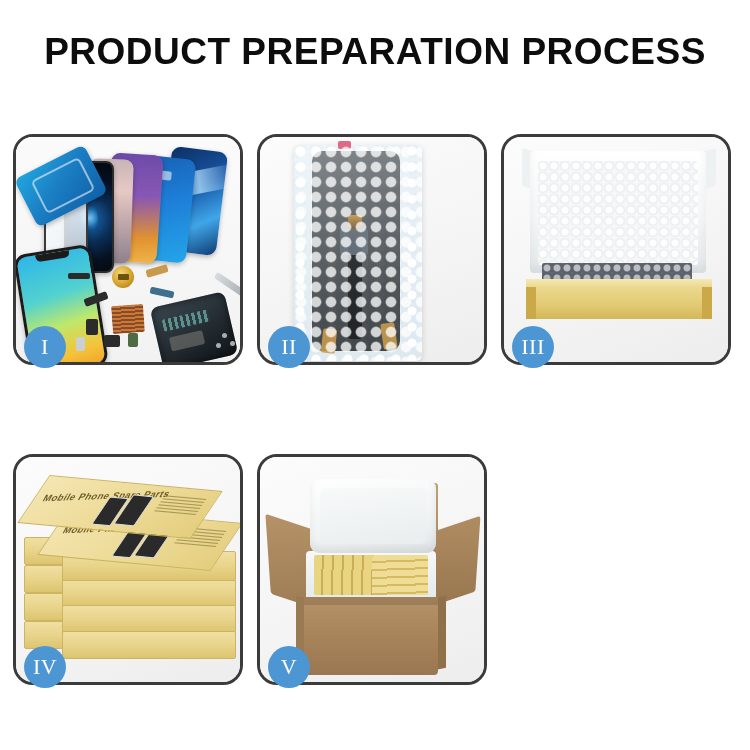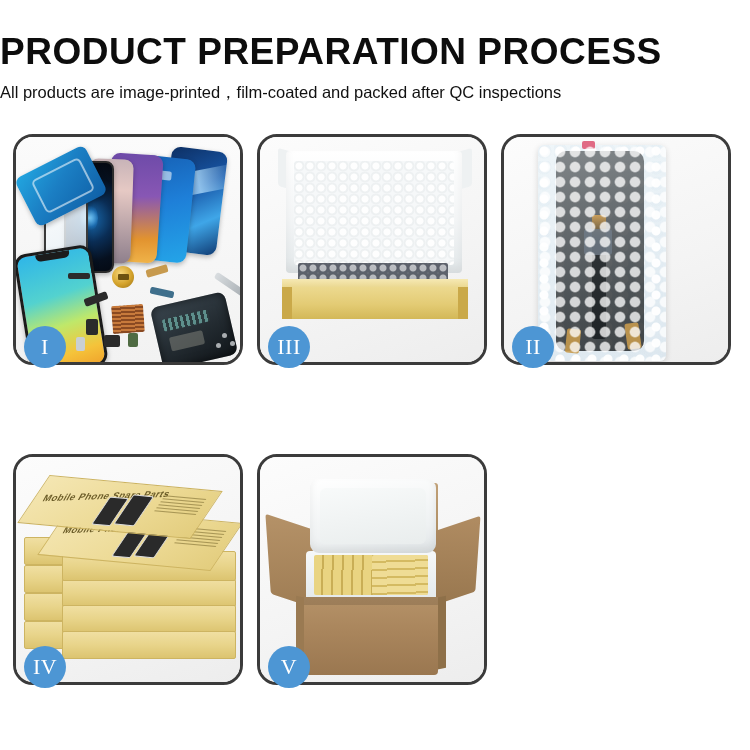--- a/index.html
+++ b/index.html
@@ -12,21 +12,21 @@
     height: 750px;
     font-family: "Liberation Sans", sans-serif;
     overflow: hidden;
     position: relative;
   }
 
   
   .header {
     width: 750px;
     padding-top: 30px;
-    text-align: left;
+    text-align: center;
   }
   .title {
     font-family: "Liberation Sans", sans-serif;
     font-size: 37px;
     font-weight: bold;
     letter-spacing: 0.5px;
     color: #0d0d0d;
     line-height: 44px;
     white-space: nowrap;
   }
@@ -305,21 +305,20 @@
     transform: skewX(-26deg) skewY(7deg) rotate(-1deg); opacity:.95;}
   .p6-seam{position:absolute;left:86px;top:30px;width:2px;height:58px;background:rgba(120,95,62,.45);transform:skewY(12deg);}
   .p6-tab1{position:absolute;left:60px;top:92px;width:20px;height:22px;background:rgba(150,120,80,.55);transform:skewY(12deg);border-radius:2px;}
   .p6-tab2{position:absolute;left:62px;top:168px;width:18px;height:16px;background:rgba(150,120,80,.5);transform:skewY(12deg);border-radius:2px;}
 </style>
 </head>
 <body>
 
 <div class="header">
   <div class="title">PRODUCT PREPARATION PROCESS</div>
-  <div class="subtitle">All products are image-printed，film-coated and packed after QC inspections</div>
 </div>
 
 <div class="grid">
 
   <div class="panel">
     <div class="panel-inner">
       <div class="art p1-bg"></div>
       <div class="scr scr-a"></div>
       <div class="scr scr-b"></div>
       <div class="scr scr-c"></div>
@@ -342,45 +341,45 @@
       <div class="tweezer"></div>
       <div class="screw" style="left:206px;top:196px;"></div>
       <div class="screw" style="left:214px;top:204px;"></div>
       <div class="screw" style="left:200px;top:206px;"></div>
     </div>
     <div class="badge">I</div>
   </div>
 
   <div class="panel">
     <div class="panel-inner">
+      <div class="p2-bag"></div>
+      <div class="p2-screen"></div>
+      <div class="p2-tab"></div>
+      <div class="p2-flex"></div>
+      <div class="p2-conn"></div>
+      <div class="p2-gold-l"></div>
+      <div class="p2-gold-r"></div>
+      <div class="p2-bubbles"></div>
+    </div>
+    <div class="badge">II</div>
+  </div>
+
+  <div class="panel">
+    <div class="panel-inner">
       <div class="p3-lid-flapL"></div>
       <div class="p3-lid-flapR"></div>
       <div class="p3-lid"></div>
       <div class="p3-foam"></div>
       <div class="p3-bubblewrap"></div>
       <div class="p3-box-rim"></div>
       <div class="p3-box-front"></div>
       <div class="p3-box-edgeL"></div>
       <div class="p3-box-edgeR"></div>
     </div>
     <div class="badge">III</div>
-  </div>
-
-  <div class="panel">
-    <div class="panel-inner">
-      <div class="p2-bag"></div>
-      <div class="p2-screen"></div>
-      <div class="p2-tab"></div>
-      <div class="p2-flex"></div>
-      <div class="p2-conn"></div>
-      <div class="p2-gold-l"></div>
-      <div class="p2-gold-r"></div>
-      <div class="p2-bubbles"></div>
-    </div>
-    <div class="badge">II</div>
   </div>
 
   <div class="panel">
     <div class="panel-inner">
       <div class="p4-stack">
 
         <div class="p4-box" style="left:2px;top:58px;width:40px;height:26px;"></div>
         <div class="p4-box" style="left:2px;top:86px;width:40px;height:26px;"></div>
         <div class="p4-box" style="left:2px;top:114px;width:40px;height:26px;"></div>
         <div class="p4-box" style="left:2px;top:142px;width:40px;height:26px;"></div>

